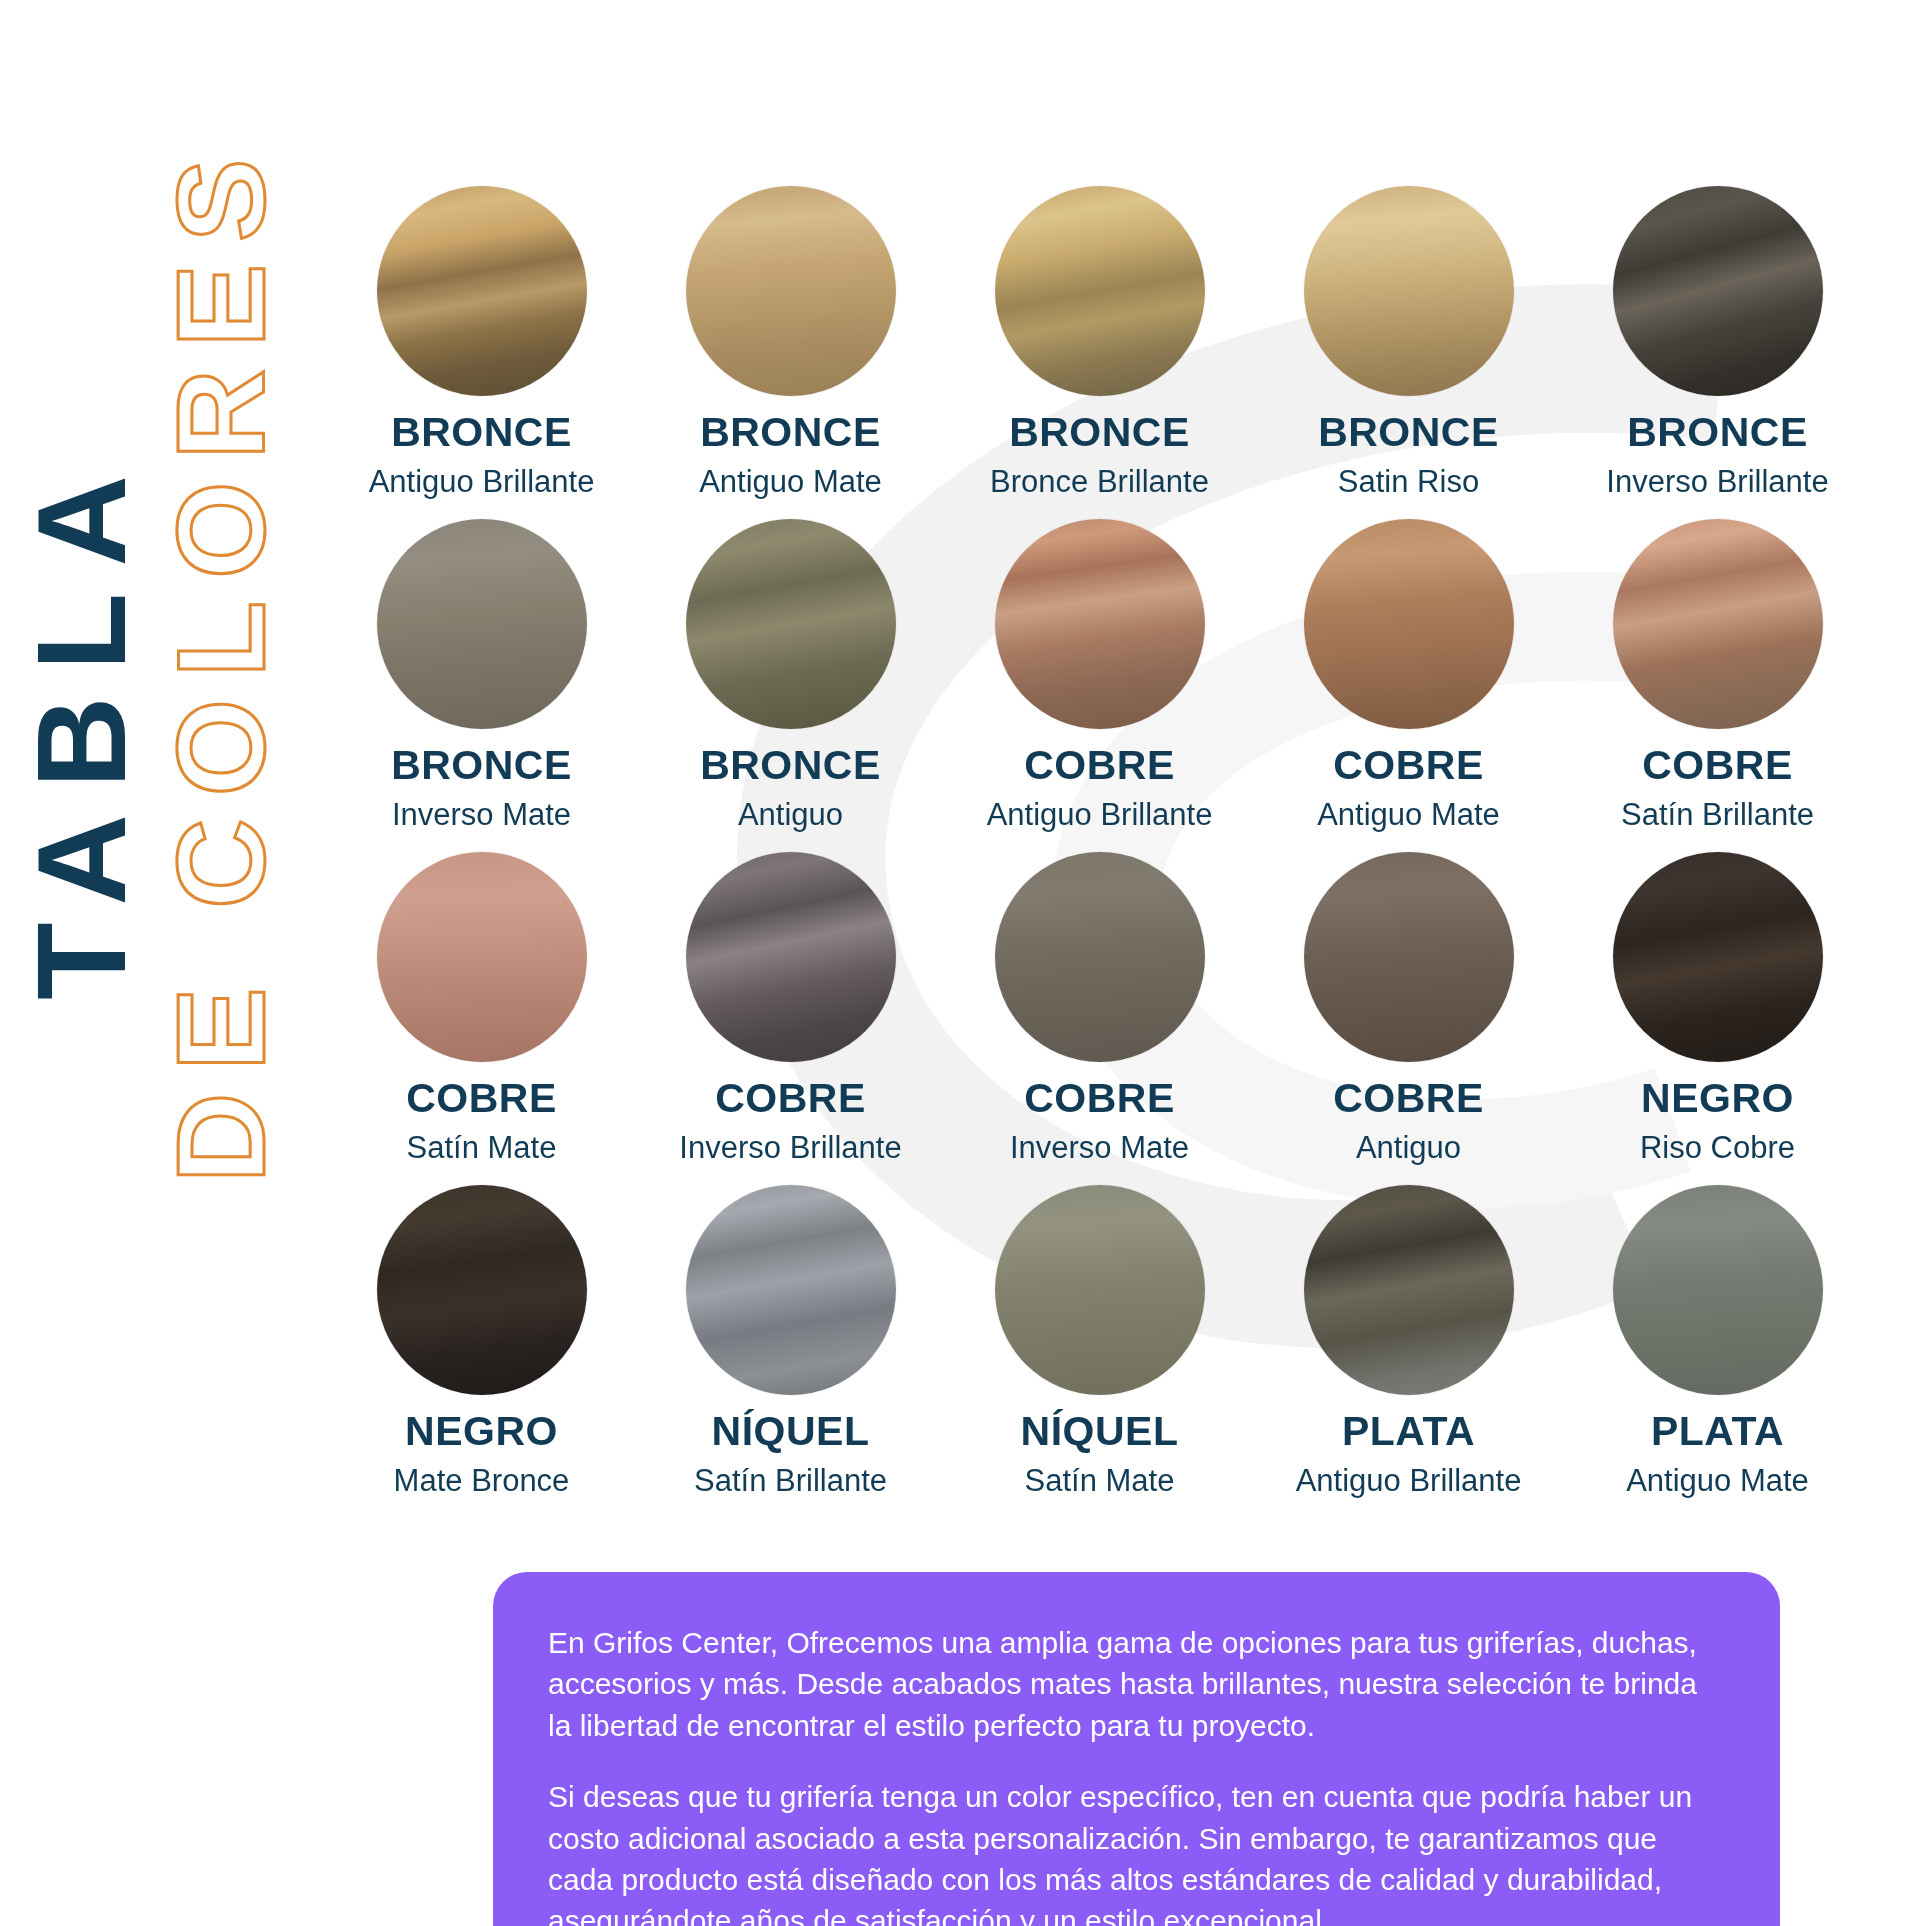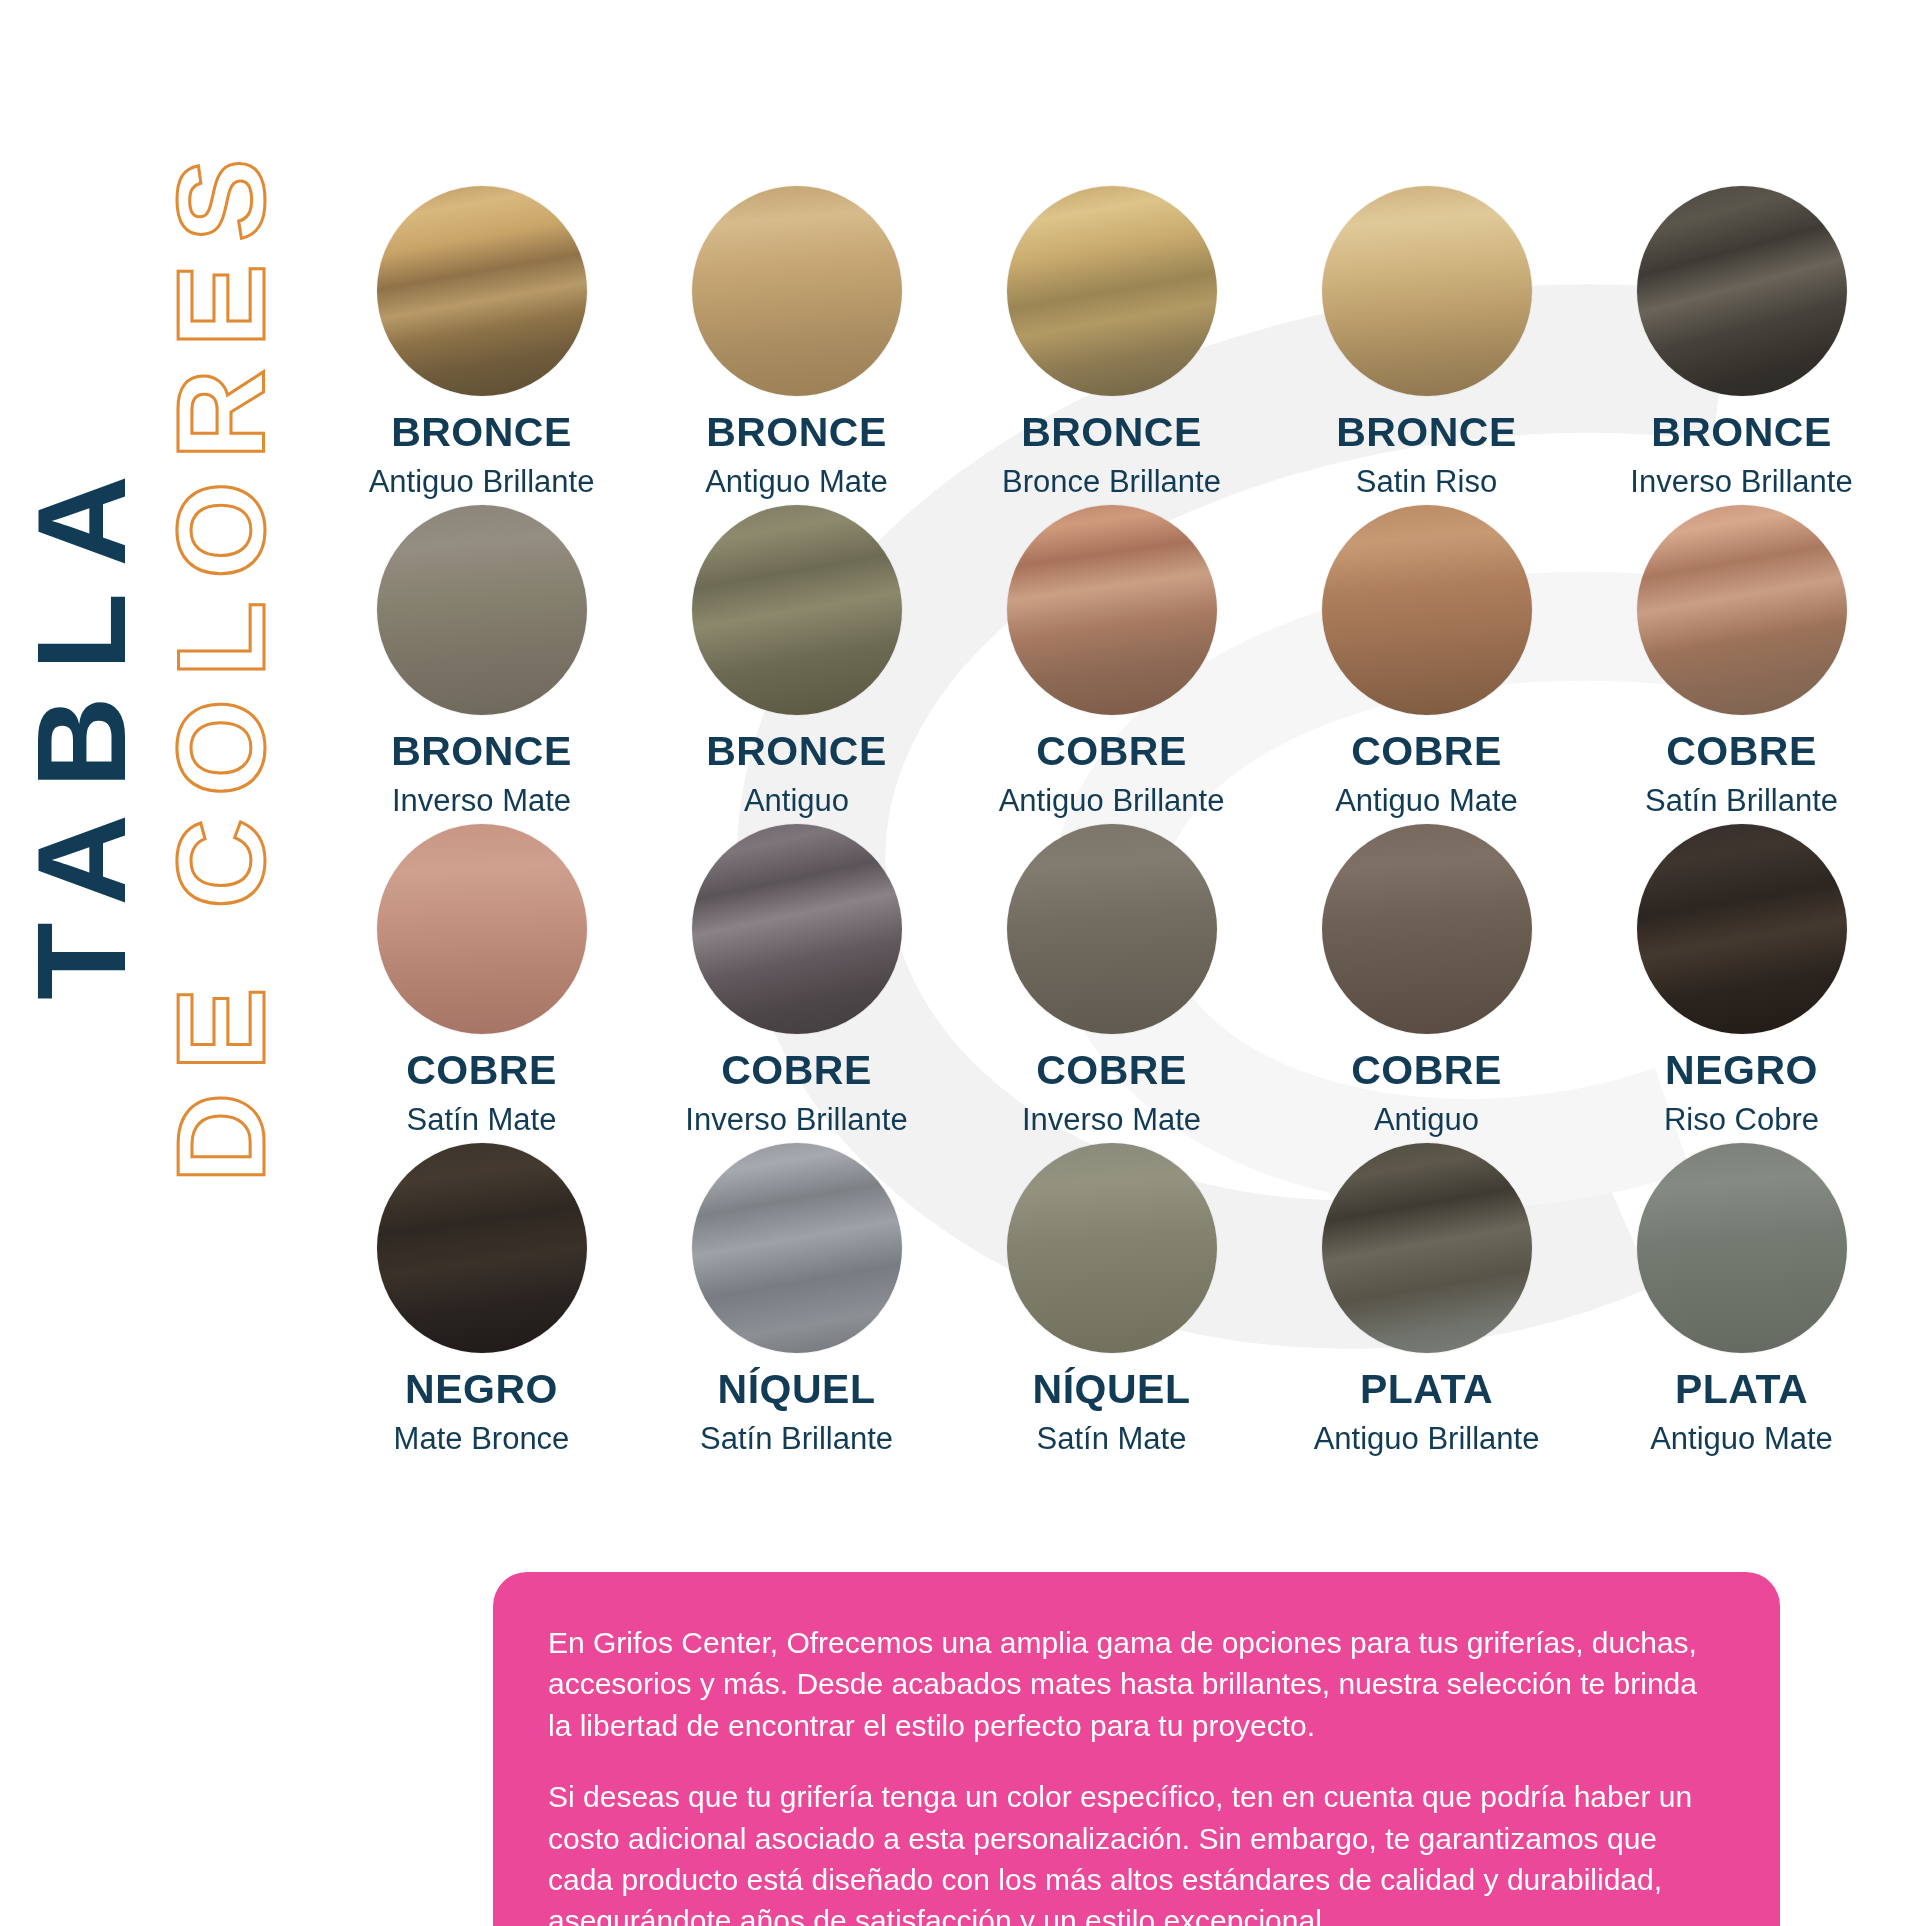--- a/index.html
+++ b/index.html
@@ -59,21 +59,20 @@
   
   .grid {
     position: absolute;
     left: 327px;
     top: 186px;
     width: 1544px;
     display: grid;
     grid-template-columns: repeat(5, 1fr);
     row-gap: 20px;
     column-gap: 0px;
-    gap: 6px;
   }
   .cell {
     position: relative;
     width: 309px;
     text-align: center;
   }
   .swatch {
     width: 210px; height: 210px;
     border-radius: 50%;
     margin: 0 auto;
@@ -95,21 +94,21 @@
     font-weight: normal;
   }
 
   
   .panel {
     position: absolute;
     left: 493px;
     top: 1572px;
     width: 1287px;
     height: 354px;
-    background: #ec4899;
+    background: #8b5cf6;
     border-top-left-radius: 34px;
     border-top-right-radius: 34px;
     padding: 50px 55px 20px 55px;
     color: #ffffff;
   }
   .panel p {
     font-size: 30px;
     line-height: 1.38;
     color: #ffffff;
   }

